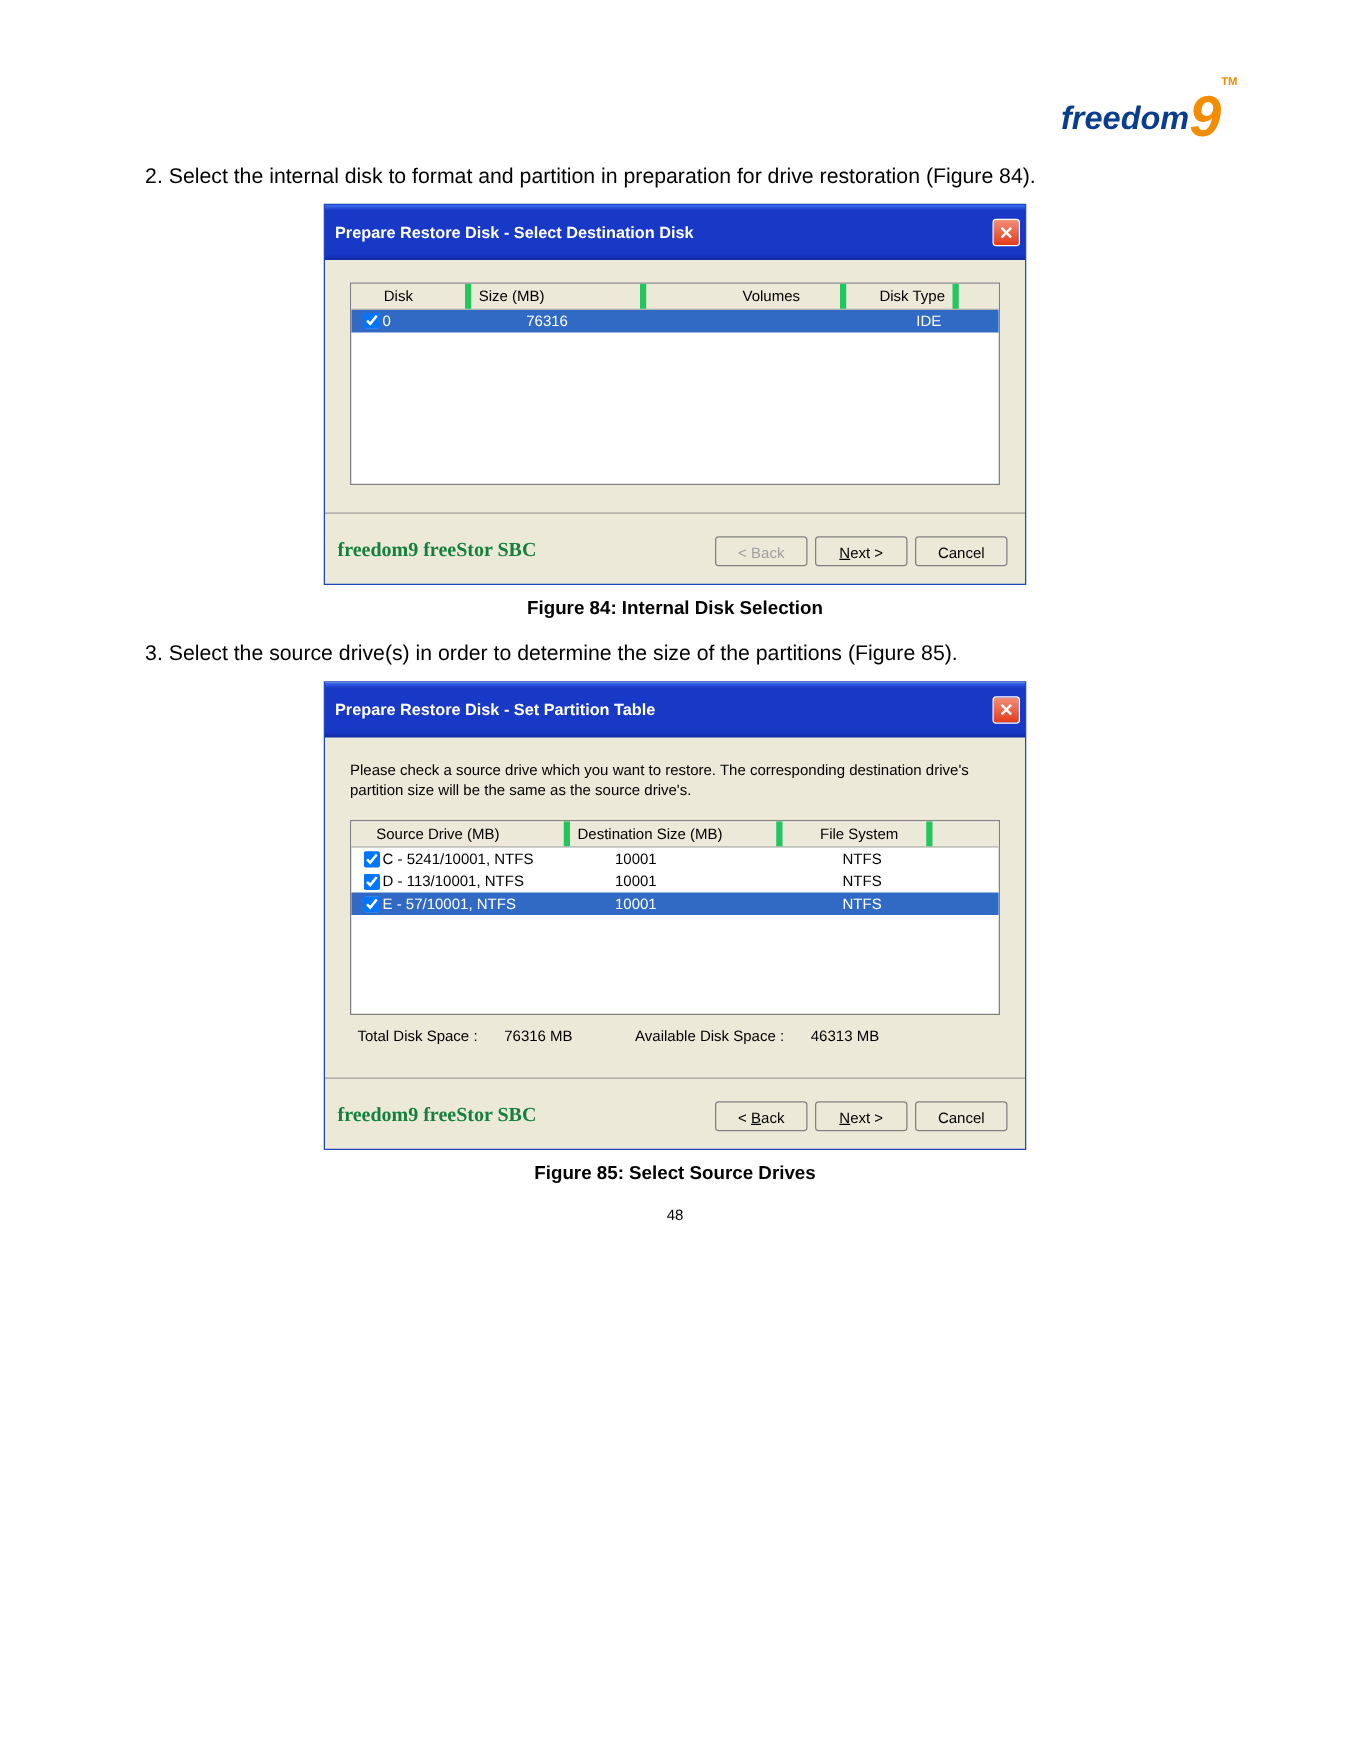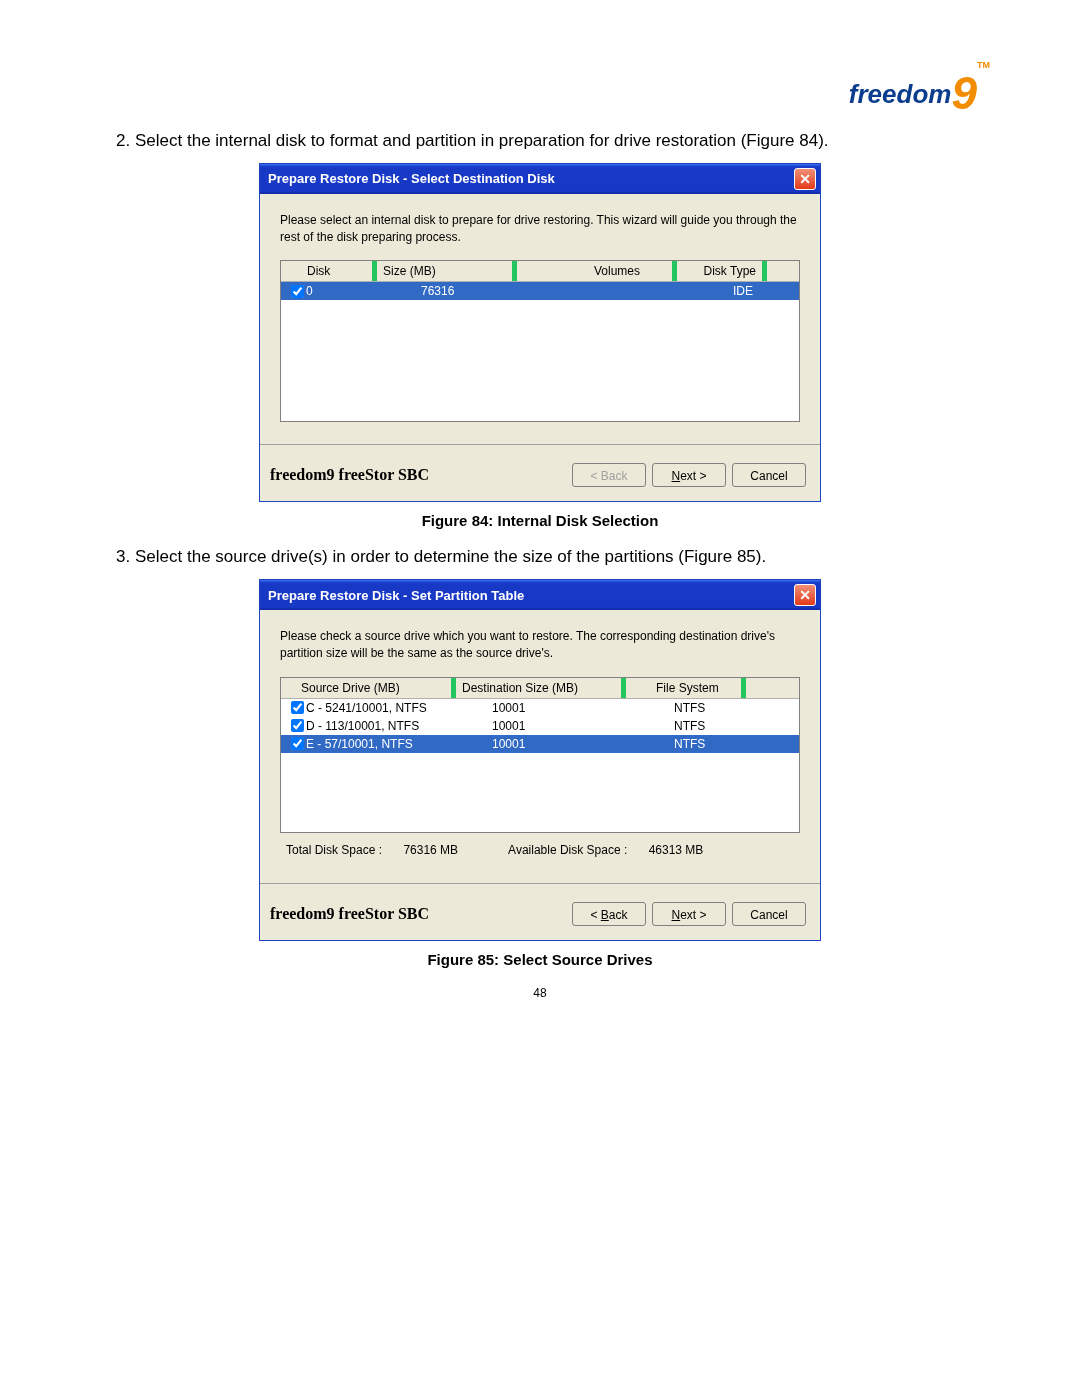--- a/index.html
+++ b/index.html
@@ -43,21 +43,21 @@
   ol { list-style-position: outside; margin-left: 45px; }
   ol > li { margin-bottom: 10px; line-height: 1.4; }
   .dialog {
     width: 562px;
     margin: 8px auto 10px auto;
     border: 1px solid #1e47bf;
     background: #ece9d8;
     font-family: Tahoma, Arial, sans-serif;
   }
   .titlebar {
-    height: 30px;
+    height: 44px;
     background: linear-gradient(to bottom, #3d6ef0 0%, #1838c6 10%, #1838c6 90%, #1029a3 100%);
     display: flex;
     align-items: center;
     justify-content: space-between;
     padding: 0 4px 0 8px;
   }
   .titlebar-text {
     color: #fff;
     font-weight: bold;
     font-size: 13px;
@@ -124,21 +124,21 @@
   .footer {
     display: flex;
     align-items: center;
     justify-content: space-between;
     padding: 6px 14px 14px 10px;
   }
   .brand {
     font-family: Georgia, serif;
     font-weight: bold;
     font-size: 16px;
-    color: #000000;
+    color: #15803d;
   }
   .btnrow { display: flex; gap: 6px; }
   .btn {
     min-width: 74px;
     height: 24px;
     background: #ece9d8;
     border: 1px solid #808080;
     border-radius: 3px;
     font-size: 12px;
     padding: 2px 10px;
@@ -188,21 +188,20 @@
 <ol start="2">
   <li>Select the internal disk to format and partition in preparation for drive restoration (Figure 84).</li>
 </ol>
 
 <div class="dialog">
   <div class="titlebar">
     <span class="titlebar-text">Prepare Restore Disk - Select Destination Disk</span>
     <span class="close-btn">✕</span>
   </div>
   <div class="dialog-body">
-    <div class="instruction">Please select an internal disk to prepare for drive restoring. This wizard will guide you through the rest of the disk preparing process.</div>
     <div class="tablebox">
       <div class="tableheader">
         <div class="th d1c1">Disk</div>
         <div class="th d1c2">Size (MB)</div>
         <div class="th d1c3">Volumes</div>
         <div class="th d1c4">Disk Type</div>
         <div class="th d1c5"></div>
       </div>
       <div class="row selected">
         <div class="cell" style="width:96px; display:flex; align-items:center;">

